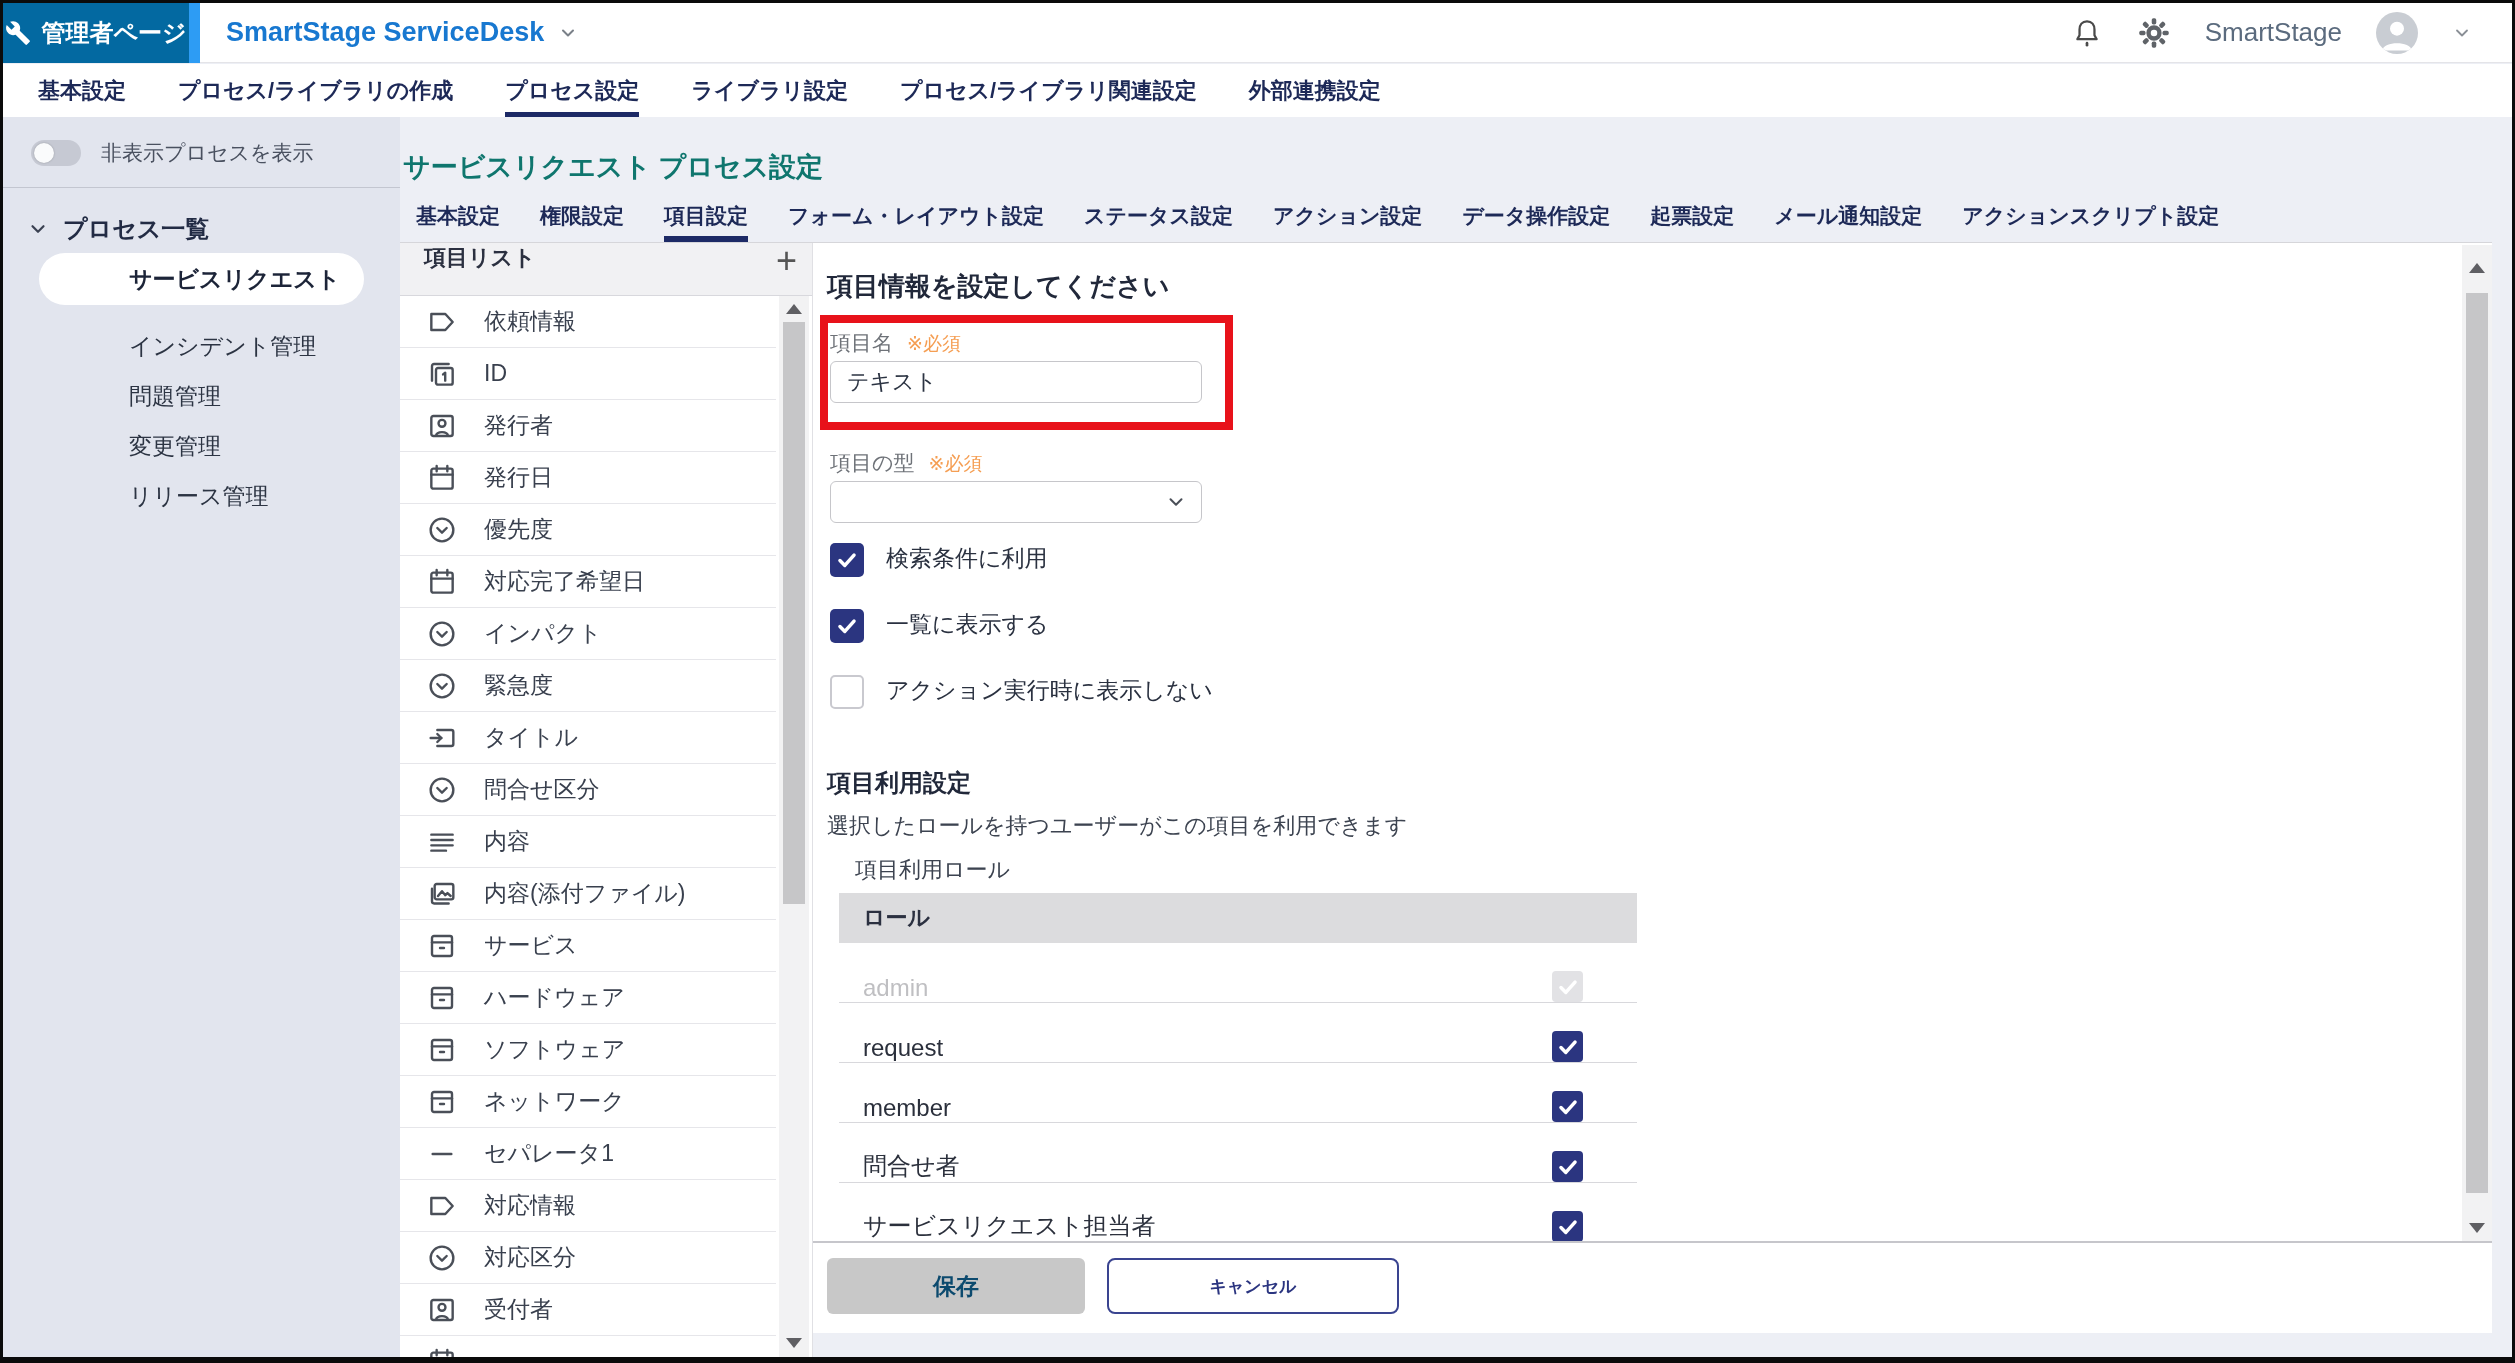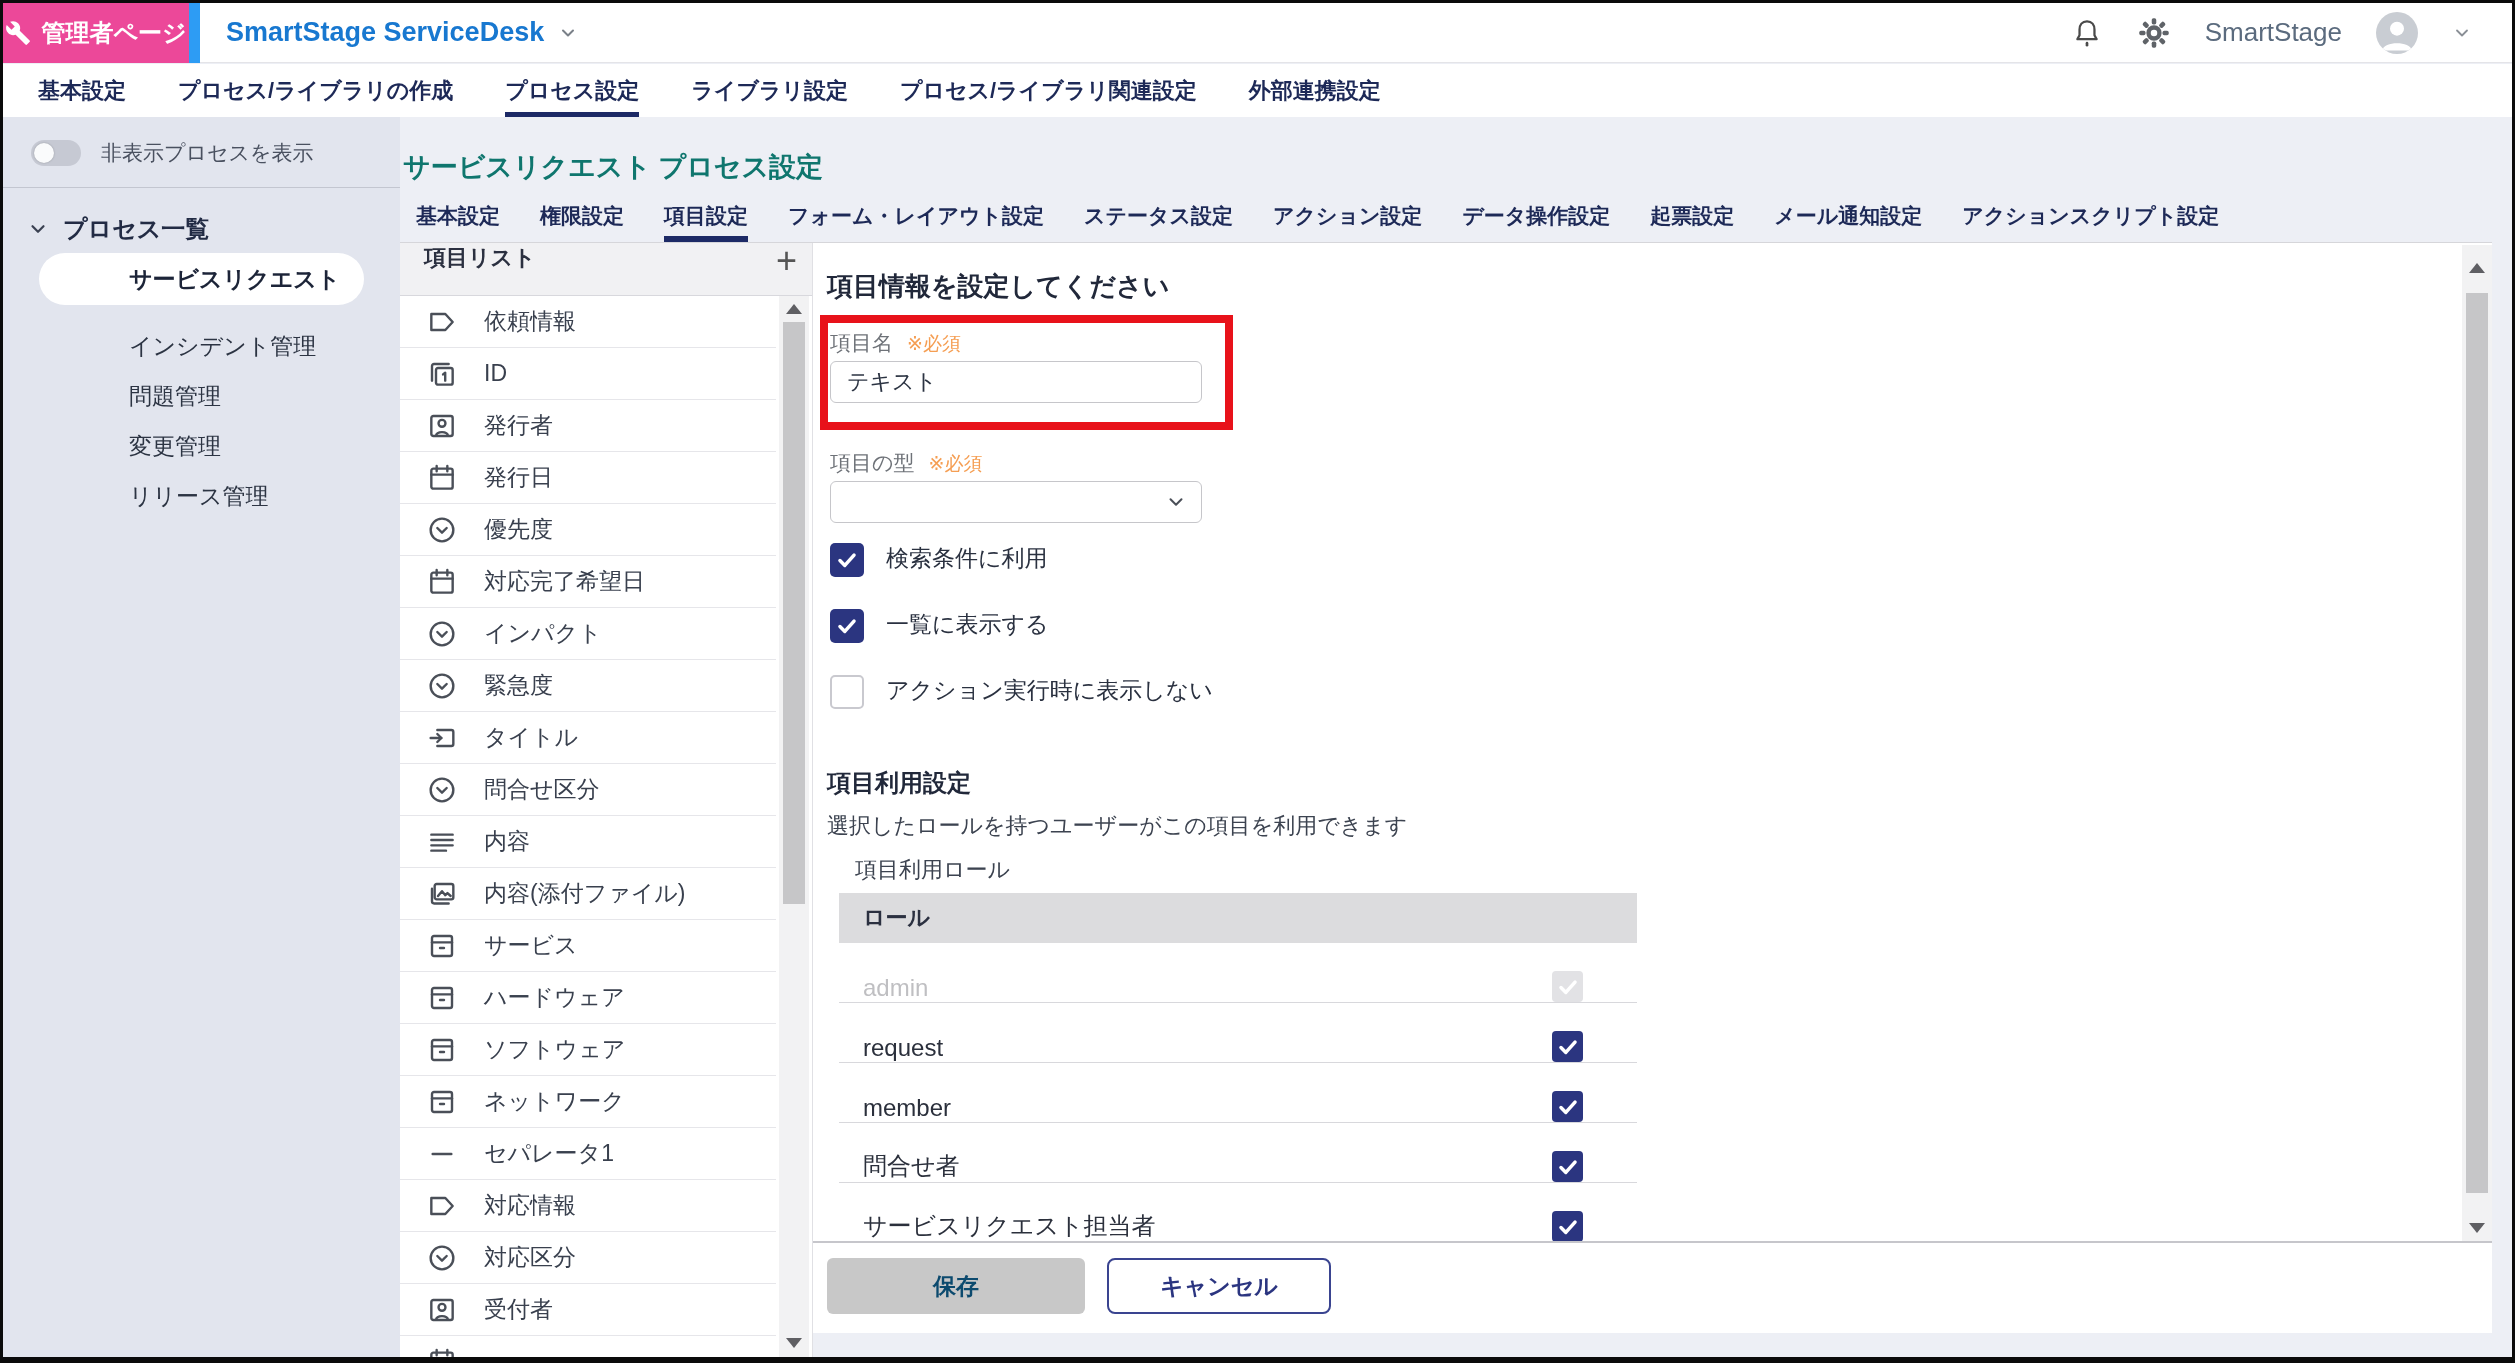--- a/index.html
+++ b/index.html
@@ -4,21 +4,21 @@
 <style>
   * { margin:0; padding:0; box-sizing:border-box; }
   body { background:#888; font-family:"Liberation Sans","DejaVu Sans",sans-serif; }
   .frame { position:relative; width:2515px; height:1363px; background:#edeff5;
            border:3px solid #0b0b0b; border-bottom-width:6px; overflow:hidden;
            font-family:"Liberation Sans","DejaVu Sans",sans-serif; }
 
   
   .topbar { position:absolute; left:0; top:0; width:2509px; height:60px; background:#fff;
             border-bottom:1px solid #e4e4e8; display:flex; align-items:center; }
-  .admin-tab { width:186px; height:60px; background:#ec4899; color:#fff; font-weight:bold;
+  .admin-tab { width:186px; height:60px; background:#0369a1; color:#fff; font-weight:bold;
                font-size:24px; display:flex; align-items:center; justify-content:center; gap:10px; }
   .accent-strip { width:11px; height:60px; background:#2d9cf4; }
   .product { margin-left:26px; color:#1878d0; font-weight:bold; font-size:27px; display:flex; align-items:center; gap:14px; }
   .chev { display:inline-flex; }
   .top-right { margin-left:auto; display:flex; align-items:center; gap:34px; padding-right:40px; }
   .account-name { font-size:26px; color:#5b6b7e; }
   .avatar { width:42px; height:42px; border-radius:50%; background:#c9cdd3; display:flex; align-items:flex-end; justify-content:center; overflow:hidden; }
 
   
   .navrow { position:absolute; left:0; top:61px; width:2509px; height:53px; background:#fff;
@@ -97,22 +97,22 @@
                font-size:22px; font-weight:bold; color:#2b3040;text-align:right; }
   .role-row { height:52px; display:flex; align-items:flex-end; padding-left:24px; border-bottom:1px solid #d8d8dc;margin-top:8px; }
   .role-name { font-size:24px; color:#2b303c; }
   .role-row.disabled .role-name { color:#bfbfc2; }
   .role-row .cb { margin-left:auto; margin-right:54px; }
 
   .panel-footer { position:absolute; left:0; right:0; top:998px; bottom:0; background:#fff; border-top:2px solid #c6c6cb; }
   .btn-save { position:absolute; left:14px; top:15px; width:258px; height:56px; background:#c8c8c8; border:none;
               border-radius:6px; font-size:23px; font-weight:bold; color:#0c4a6e;
               font-family:"Liberation Sans","DejaVu Sans",sans-serif; }
-  .btn-cancel { position:absolute; left:294px; top:15px; width:224px; height:56px; background:#fff;
-                border:2px solid #3a4490; border-radius:8px; font-size:23px; font-weight:bold; color:#2b3580;
+  .btn-cancel { position:absolute; left:294px; top:15px; width:292px; height:56px; background:#fff;
+                border:2px solid #3a4490; border-radius:8px; font-size:17px; font-weight:bold; color:#2b3580;
                 font-family:"Liberation Sans","DejaVu Sans",sans-serif; }
 
   
   .v-scroll { position:absolute; right:0; top:2px; width:30px; height:996px; background:#f2f2f3; }
   .v-scroll .thumb { position:absolute; left:4px; top:48px; width:22px; height:900px; background:#c6c6c8; }
   .v-scroll .tri-up { top:18px; }
   .v-scroll .tri-down { bottom:8px; }
 </style>
 </head>
 <body>

